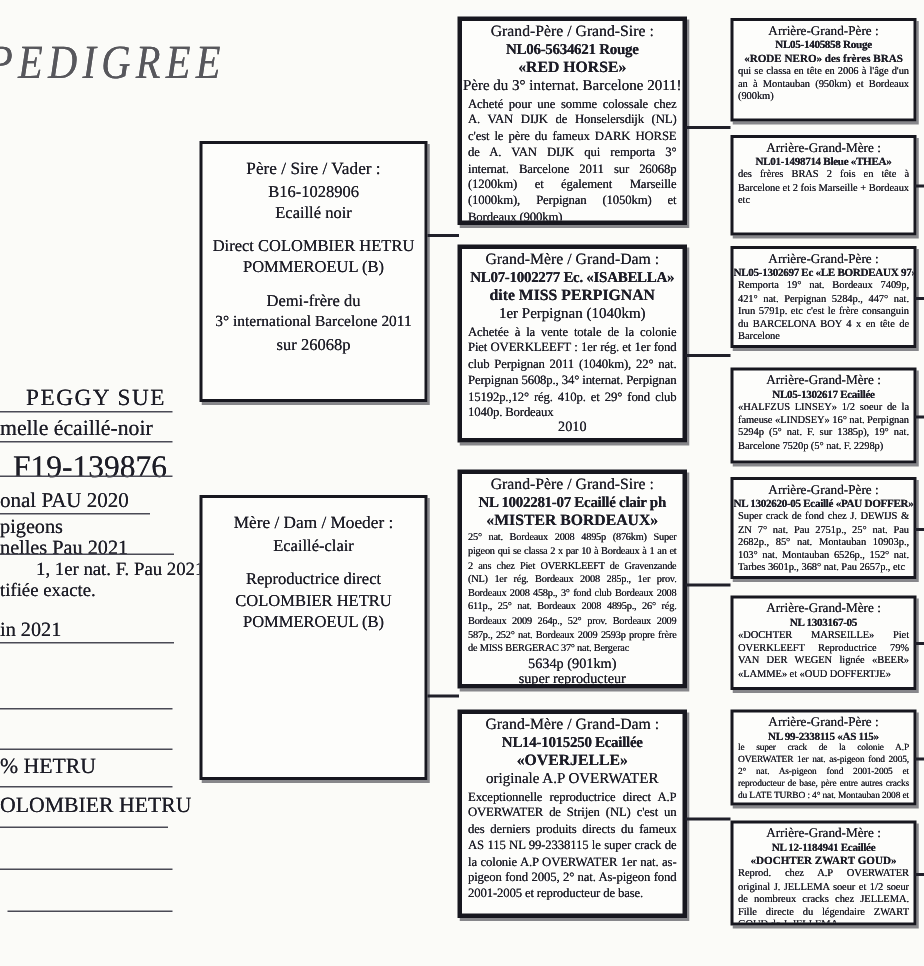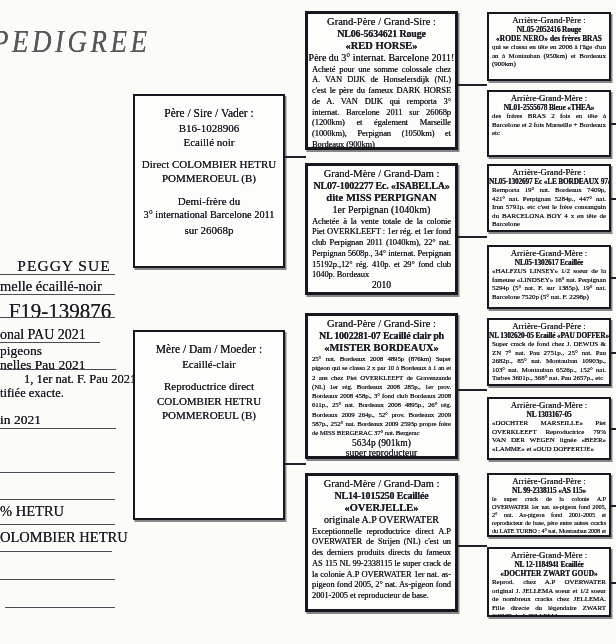--- a/index.html
+++ b/index.html
@@ -40,21 +40,21 @@
 <body>
 
 <div class="page">
 
   <div class="title">PEDIGREE</div>
 
 
   <div class="frag" style="left:0;top:257px;width:128px;text-align:center;font-size:15.5px;letter-spacing:1px;">PEGGY SUE</div>
   <div class="frag" style="left:0;top:278px;font-size:14.5px;">melle écaillé-noir</div>
   <div class="frag" style="left:0;top:299px;width:120px;text-align:center;font-size:21px;">F19-139876</div>
-  <div class="frag" style="left:0;top:327px;font-size:14px;">onal PAU 2021</div>
+  <div class="frag" style="left:0;top:327px;font-size:14px;">onal PAU 2020</div>
   <div class="frag" style="left:0;top:343px;font-size:13.5px;">pigeons</div>
   <div class="frag" style="left:0;top:357px;font-size:13.5px;">nelles Pau 2021</div>
   <div class="frag" style="left:0;top:372px;font-size:12.5px;margin-left:24px;">1, 1er nat. F. Pau 2021</div>
   <div class="frag" style="left:0;top:386px;font-size:12.5px;">tifiée exacte.</div>
   <div class="frag" style="left:0;top:412px;font-size:13.5px;">in 2021</div>
   <div class="frag" style="left:0;top:503px;font-size:14.5px;">% HETRU</div>
   <div class="frag" style="left:0;top:529px;font-size:14.5px;">OLOMBIER HETRU</div>
 
   <div class="rule" style="top:274px;left:0;width:115px;"></div>
   <div class="rule" style="top:294px;left:0;width:115px;"></div>
@@ -126,28 +126,28 @@
     <div class="gring">NL14-1015250 Ecaillée</div>
     <div class="gname">«OVERJELLE»</div>
     <div class="gsub">originale A.P OVERWATER</div>
     <div class="gtext">Exceptionnelle reproductrice direct A.P OVERWATER de Strijen (NL) c'est un des derniers produits directs du fameux AS 115 NL 99-2338115 le super crack de la colonie A.P OVERWATER 1er nat. as-pigeon fond 2005, 2° nat. As-pigeon fond 2001-2005 et reproducteur de base.</div>
     <div class="gfoot"></div>
     <div class="gfoot"></div>
   </div>
 
   <div class="box abox" style="top:12px;height:69px;">
     <div class="ahead">Arrière-Grand-Père :</div>
-    <div class="aring">NL05-2052416 Rouge</div>
+    <div class="aring">NL05-1405858 Rouge</div>
     <div class="aname">«RODE NERO» des frères BRAS</div>
     <div class="atext">qui se classa en tête en 2006 à l'âge d'un an à Montauban (950km) et Bordeaux (900km)</div>
   </div>
 
   <div class="box abox" style="top:90px;height:67px;">
     <div class="ahead">Arrière-Grand-Mère :</div>
-    <div class="aring">NL01-2555678 Bleue «THEA»</div>
+    <div class="aring">NL01-1498714 Bleue «THEA»</div>
     <div class="aname"></div>
     <div class="atext">des frères BRAS 2 fois en tête à Barcelone et 2 fois Marseille + Bordeaux etc</div>
   </div>
 
   <div class="box abox" style="top:164px;height:68px;">
     <div class="ahead">Arrière-Grand-Père :</div>
     <div class="aring">NL05-1302697 Ec «LE BORDEAUX 97»</div>
     <div class="aname"></div>
     <div class="atext">Remporta 19° nat. Bordeaux 7409p, 421° nat. Perpignan 5284p., 447° nat. Irun 5791p. etc c'est le frère consanguin du BARCELONA BOY 4 x en tête de Barcelone</div>
   </div>

